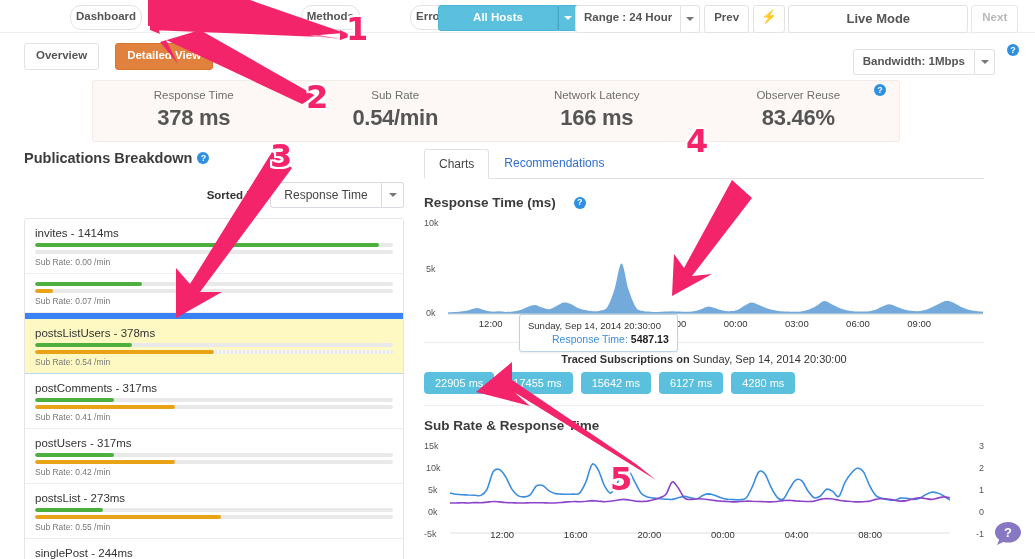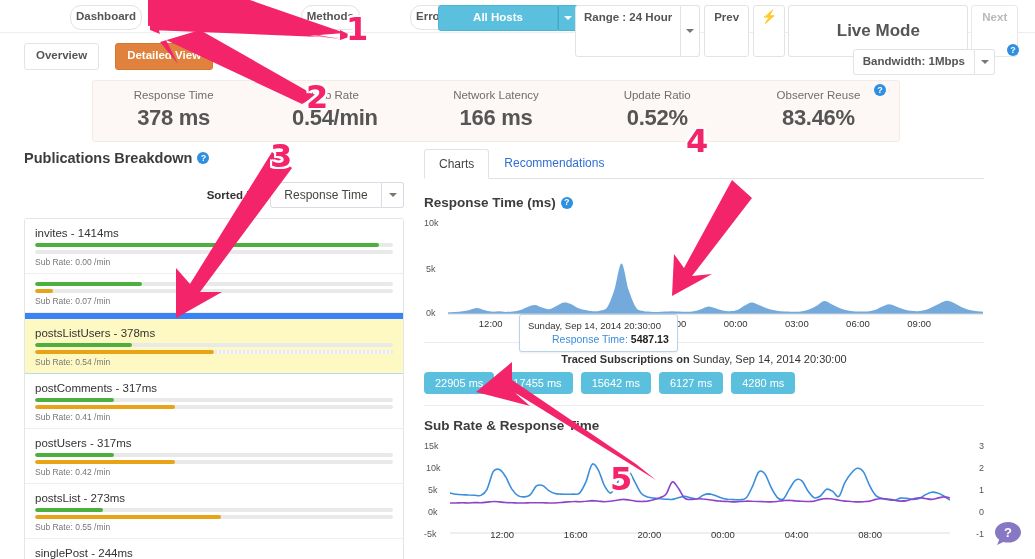--- a/index.html
+++ b/index.html
@@ -33,21 +33,21 @@
     border-radius: 0 3px 3px 0; width: 20px; display: flex; align-items: center; justify-content: center;
   }
   .caret-d { width: 0; height: 0; border-left: 4px solid transparent; border-right: 4px solid transparent; border-top: 4px solid #fff; }
   .caret-d.dark { border-top-color: #777; }
 
   .range-ctl { position: absolute; left: 575px; top: 5px; display: flex; }
   .range-box { font-size: 11.5px; font-weight: bold; color: #555; border: 1px solid #e3e3e3; border-radius: 3px 0 0 3px; padding: 5px 8px; background: #fff; line-height: 1.2; }
   .range-caret { border: 1px solid #e3e3e3; border-left: none; border-radius: 0 3px 3px 0; width: 19px; display: flex; align-items: center; justify-content: center; background: #fff; }
   .prev-btn { margin-left: 4px; font-size: 11.5px; font-weight: bold; color: #555; border: 1px solid #e3e3e3; border-radius: 3px; padding: 5px 9px; background: #fff; line-height: 1.2; }
   .bolt-btn { margin-left: 4px; border: 1px solid #e3e3e3; border-radius: 3px; padding: 4px 7px; background: #fff; color: #f4366a; font-size: 13px; line-height: 1.1; }
-  .live-btn { margin-left: 3px; font-size: 17px; font-weight: bold; color: #555; border: 1px solid #e3e3e3; border-radius: 3px; width: 180px; text-align: center; padding: 15px 0; background: #fff; line-height: 1.2; }
+  .live-btn { margin-left: 3px; font-size: 13px; font-weight: bold; color: #555; border: 1px solid #e3e3e3; border-radius: 3px; width: 180px; text-align: center; padding: 5px 0; background: #fff; line-height: 1.2; }
   .next-btn { margin-left: 3px; font-size: 11.5px; font-weight: bold; color: #b9b9b9; border: 1px solid #e8e8e8; border-radius: 3px; padding: 5px 10px; background: #fff; line-height: 1.2; }
 
   
   .subnav { position: absolute; left: 24px; top: 43px; display: flex; gap: 16px; }
   .sub-tab { font-size: 11.5px; font-weight: bold; color: #555; padding: 5px 11px 6px; border: 1px solid #e3e3e3; border-radius: 3px; background: #fff; line-height: 1.2; }
   .sub-tab.active { background: #e0823d; border-color: #d8762e; color: #fff; }
 
   .bw-ctl { position: absolute; right: 40px; top: 49px; display: flex; }
   .bw-box { font-size: 11.5px; font-weight: bold; color: #555; border: 1px solid #e3e3e3; border-radius: 3px 0 0 3px; padding: 5px 9px; background: #fff; line-height: 1.2; }
   .bw-caret { border: 1px solid #e3e3e3; border-left: none; border-radius: 0 3px 3px 0; width: 20px; display: flex; align-items: center; justify-content: center; background: #fff; }
@@ -91,21 +91,21 @@
   .bar-green { background: #4caf3e; }
   .bar-orange { background: #e8a317; }
   .pub-sub { font-size: 8.5px; color: #777; margin-top: 3px; }
 
   
   .right-col { position: absolute; left: 424px; top: 148px; width: 560px; }
   .chart-tabs { display: flex; align-items: flex-end; border-bottom: 1px solid #e2e2e2; }
   .c-tab { font-size: 12px; padding: 7px 14px 7px; color: #2f6fd0; border: 1px solid transparent; border-radius: 3px 3px 0 0; }
   .c-tab.active { color: #444; background: #fff; border-color: #e2e2e2; border-bottom-color: #fff; margin-bottom: -1px; }
 
-  .chart-head { font-size: 13.5px; font-weight: bold; color: #3c3c3c; margin-top: 16px; display: flex; align-items: center; gap: 5px; }
+  .chart-head { font-size: 13.5px; font-weight: bold; color: #3c3c3c; margin-top: 16px; display: flex; align-items: center; gap: 18px; }
 
   .chart-wrap { position: relative; margin-top: 4px; }
   .ytick { position: absolute; font-size: 9px; color: #555; }
   .xaxis { position: absolute; left: 0; width: 100%; display: flex; }
   .xtick { font-size: 9.5px; color: #333; position: absolute; transform: translateX(-50%); }
 
   .tooltip {
     position: absolute; left: 95px; top: 100px; background: #fff;
     border: 1px solid #b9d3ea; border-radius: 3px; padding: 5px 8px 6px;
     box-shadow: 0 1px 2px rgba(0,0,0,.08); white-space: nowrap;
@@ -183,24 +183,20 @@
         <div class="m-label">Response Time</div>
         <div class="m-value">378 ms</div>
       </div>
       <div class="metric">
         <div class="m-label">Sub Rate</div>
         <div class="m-value">0.54/min</div>
       </div>
       <div class="metric">
         <div class="m-label">Network Latency</div>
         <div class="m-value">166 ms</div>
-      </div>
-      <div class="metric">
-        <div class="m-label">Update Ratio</div>
-        <div class="m-value">0.52%</div>
       </div>
       <div class="metric">
         <div class="m-label">Observer Reuse</div>
         <div class="m-value">83.46%</div>
       </div>
       <span class="help-dot help-metrics">?</span>
   </div>
 
   <div class="left-col">
     <div class="panel-title">

